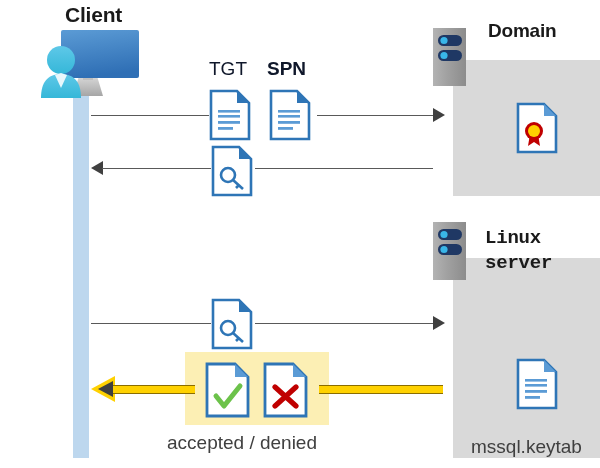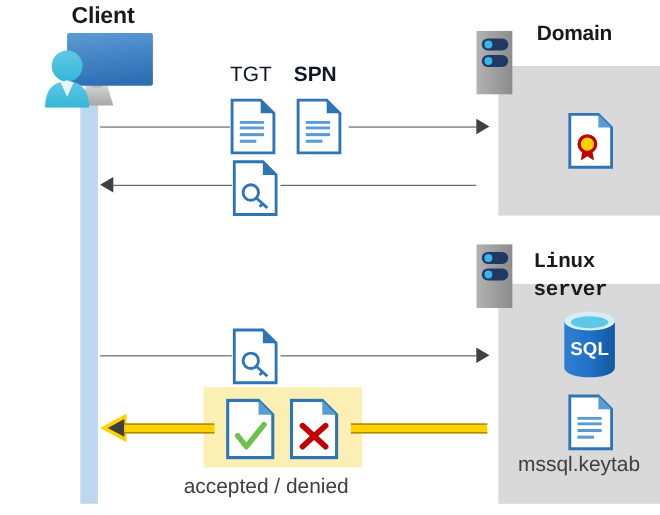--- a/index.html
+++ b/index.html
@@ -73,21 +73,21 @@
   }
 
   
   .doc{width:42px;height:52px;}
 
   
   .lbl{font-size:19px;color:#0f172a;}
   #tgt-label{left:176px;top:58px;}
   #spn-label{left:234px;top:58px;font-weight:bold;}
   #caption{left:134px;top:432px;font-size:19px;color:#404040;}
-  #keytab-label{left:438px;top:412px;font-size:19px;color:#404040;}
+  #keytab-label{left:438px;top:436px;font-size:19px;color:#404040;}
 
   
   #highlight{left:152px;top:352px;width:144px;height:73px;background:#fcefb4;}
 </style>
 </head>
 <body>
 
 <div id="stage">
 
   <div class="abs panel" id="dc-panel"></div>
@@ -246,35 +246,20 @@
   <div class="abs doc" style="left:230px;top:362px;">
     <svg width="46" height="56" viewBox="0 0 46 56">
       <path d="M2 2 H30 L43 15 V54 H2 Z" fill="#ffffff" stroke="#2e75b6" stroke-width="2.8"></path>
       <path d="M30 2 L43 15 H30 Z" fill="#5b9bd5"></path>
       <path d="M12 25 L33 44 M33 25 L12 44" fill="none" stroke="#c00000" stroke-width="5.2" stroke-linecap="round"></path>
     </svg>
   </div>
 
   <div class="abs" id="caption">accepted / denied</div>
 
-  <div class="abs" style="left:476px;top:282px;width:54px;height:62px;">
-    <svg width="54" height="62" viewBox="0 0 54 62">
-      <defs>
-        <linearGradient id="sqlBody" x1="0" y1="0" x2="1" y2="0">
-          <stop offset="0%" stop-color="#2f7fd1"></stop>
-          <stop offset="55%" stop-color="#1f6fc4"></stop>
-          <stop offset="100%" stop-color="#14579e"></stop>
-        </linearGradient>
-      </defs>
-      <path d="M4 10 V52 C4 58 16 61 27 61 C38 61 50 58 50 52 V10 Z" fill="url(#sqlBody)"></path>
-      <ellipse cx="27" cy="10" rx="23" ry="8.5" fill="#d6eef8"></ellipse>
-      <ellipse cx="27" cy="11" rx="17" ry="5.5" fill="#5ec8e8"></ellipse>
-      <text x="27" y="41" font-family="Liberation Sans, sans-serif" font-size="17" font-weight="bold" fill="#ffffff" text-anchor="middle">SQL</text>
-    </svg>
-  </div>
 
   <div class="abs doc" style="left:483px;top:358px;">
     <svg width="42" height="52" viewBox="0 0 42 52">
       <path d="M2 2 H28 L40 14 V50 H2 Z" fill="#ffffff" stroke="#2e75b6" stroke-width="2.6"></path>
       <path d="M28 2 L40 14 H28 Z" fill="#5b9bd5"></path>
       <rect x="9" y="21" width="22" height="2.6" fill="#5b9bd5"></rect>
       <rect x="9" y="26" width="22" height="2.6" fill="#5b9bd5"></rect>
       <rect x="9" y="32" width="22" height="2.8" fill="#5b9bd5"></rect>
       <rect x="9" y="38" width="15" height="2.8" fill="#5b9bd5"></rect>
     </svg>

